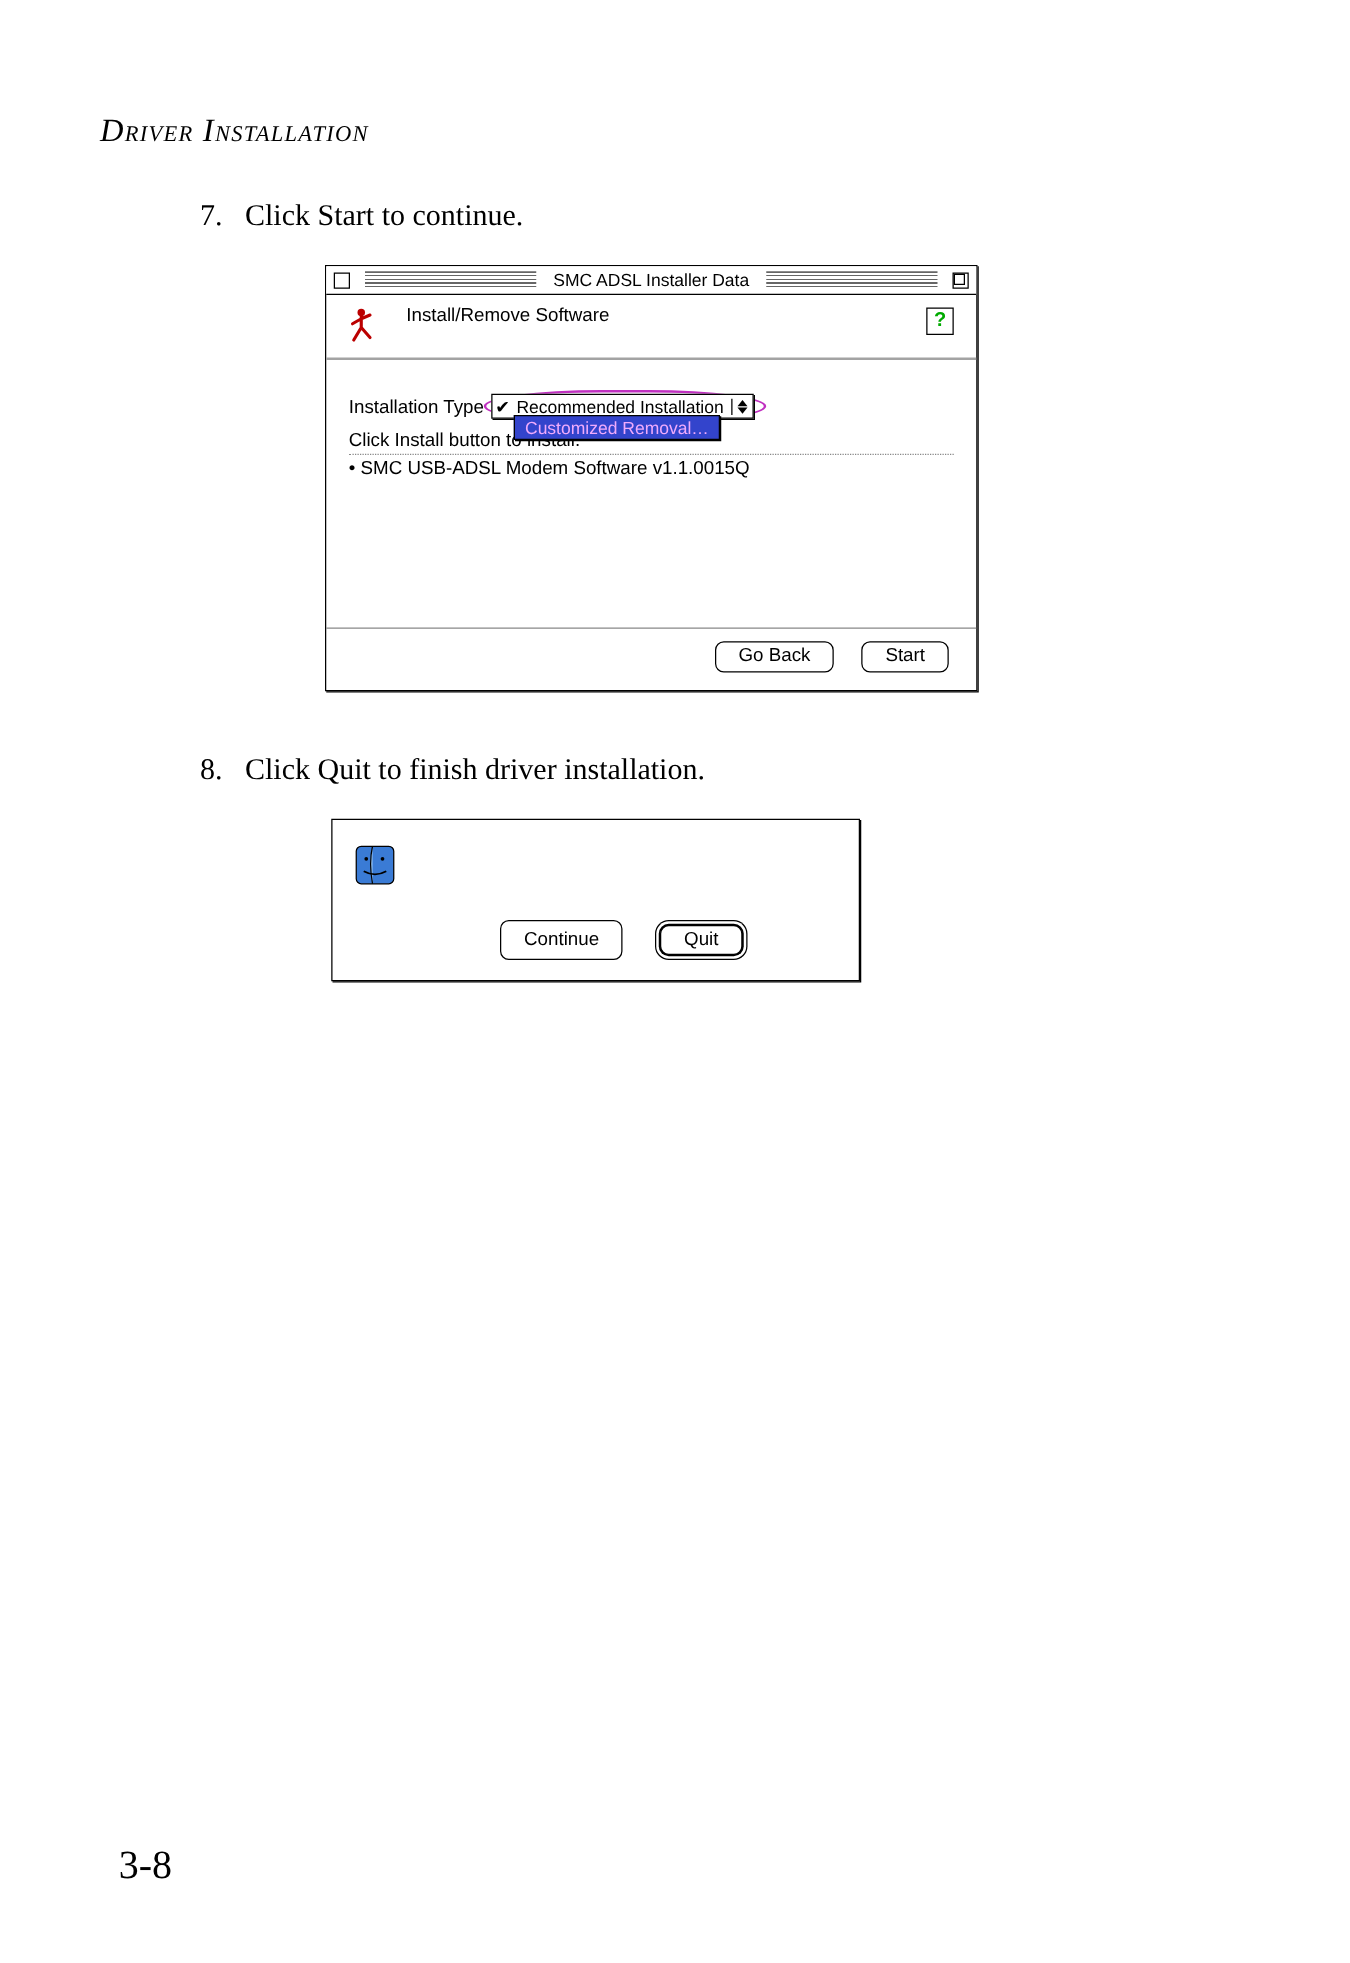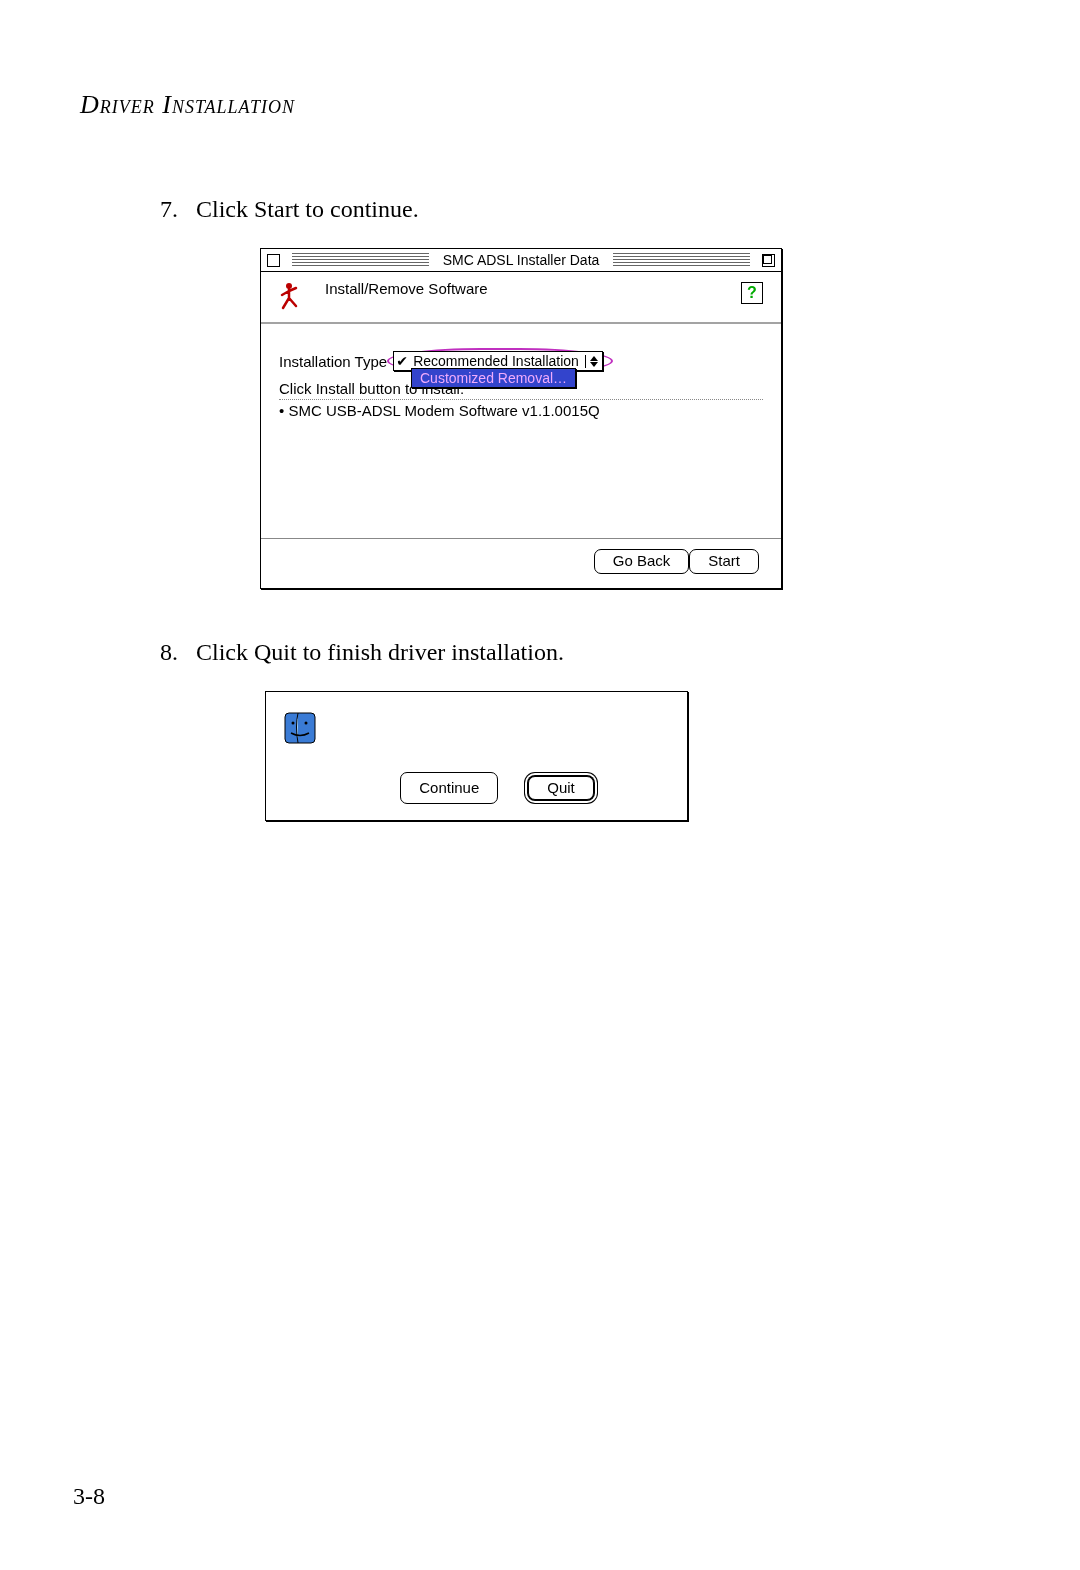--- a/index.html
+++ b/index.html
@@ -16,21 +16,21 @@
     padding: 90px 80px 0 80px;
     height: 100%;
     box-sizing: border-box;
     position: relative;
   }
   .section-title {
     font-style: italic;
     font-size: 26px;
     font-variant: small-caps;
     letter-spacing: 1px;
-    margin-bottom: 76px;
+    margin-bottom: 40px;
   }
   .step-row {
     display: flex;
     align-items: baseline;
     gap: 18px;
     font-size: 24px;
     margin-left: 70px;
     margin-bottom: 25px;
   }
   .step-num {
@@ -162,20 +162,21 @@
     font-size: 14px;
     box-shadow: 1px 1px 0 #000;
   }
   .dotted-rule {
     border-top: 1px dotted #888;
     margin-top: 2px;
   }
   .bullet-line::before{content:"• ";}
   .dlg1-footer {
     display:flex;justify-content:flex-end;align-items:center;
+    gap: 22px;
     padding: 10px 22px 14px 12px;
     border-top: 1px solid #888;
   }
   
   .dlg2 {
     width: 385px;
     margin-left: 185px;
     border: 1px solid #000;
     background: #fff;
     box-shadow: 1px 1px 0 #000;
@@ -187,23 +188,23 @@
     flex-shrink: 0;
   }
   .dlg2-text { font-size: 15px; line-height: 1.35; }
   .dlg2-buttons {
     display:flex; justify-content:center; gap: 26px;
     margin-top: 28px;
     padding-left: 45px;
   }
   .page-num {
     position: absolute;
-    left: 73px;
+    left: 95px;
     bottom: 60px;
-    font-size: 24px;
+    font-size: 32px;
   }
 </style>
 </head>
 <body>
 
 <div class="page">
   <div class="section-title">Driver Installation</div>
 
   <div class="step-row">
     <span class="step-num">7.</span>

